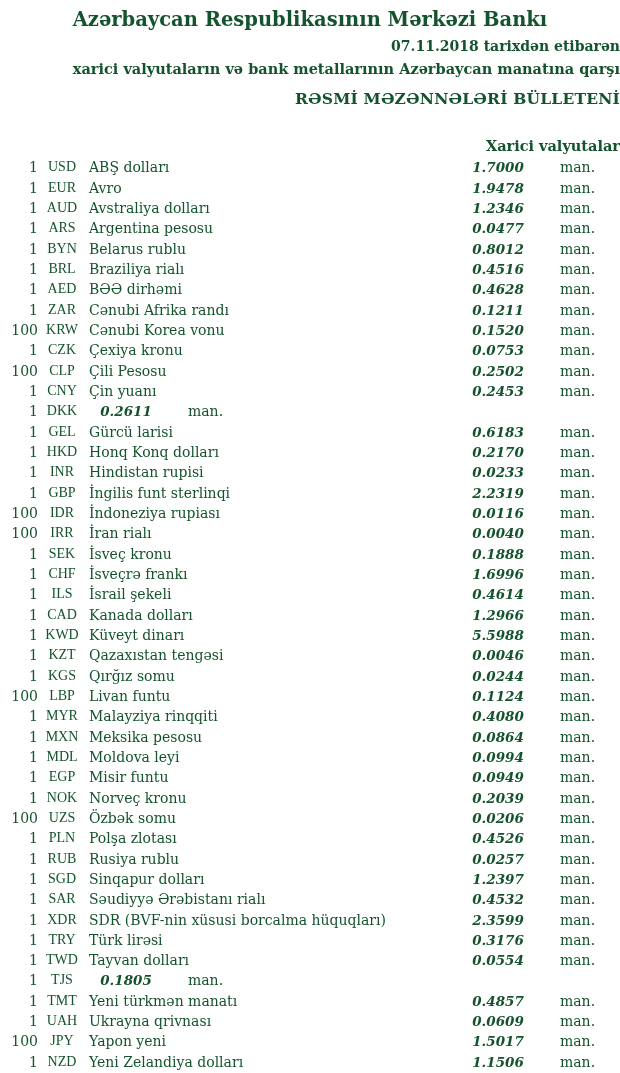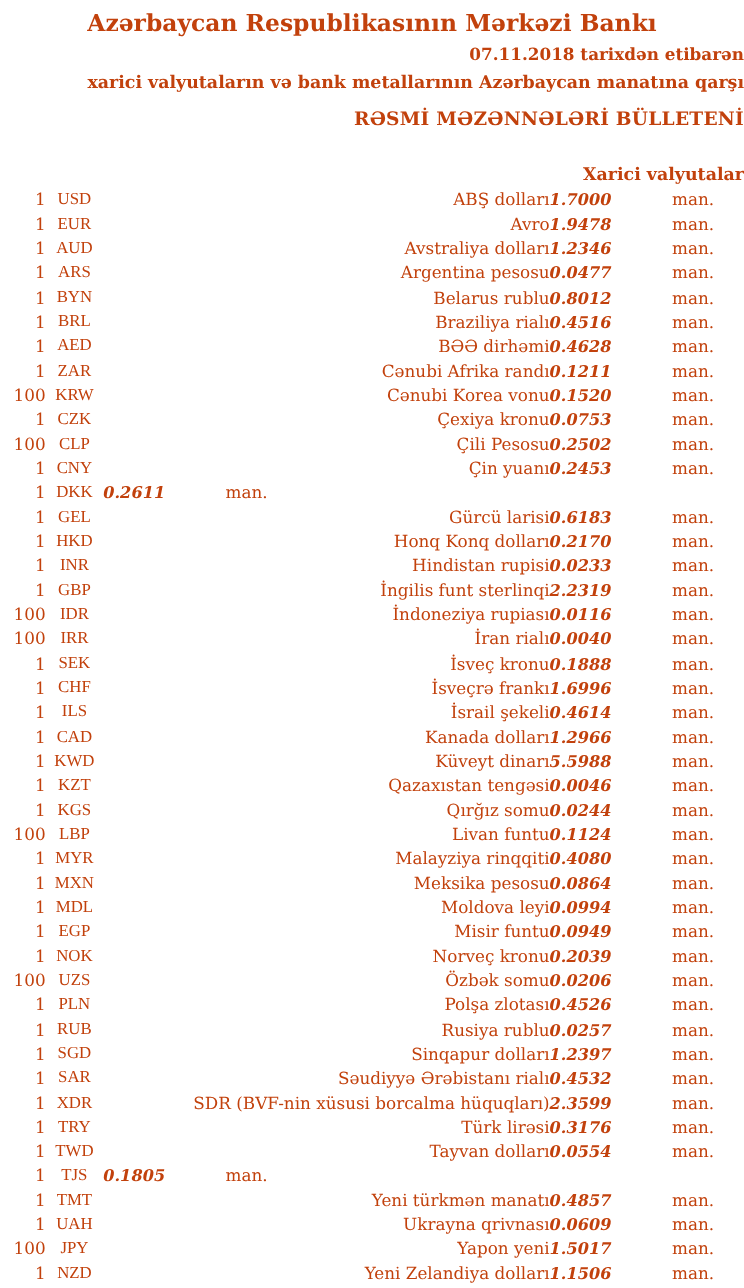--- a/index.html
+++ b/index.html
@@ -1,21 +1,21 @@
 <!DOCTYPE html>
 <html><head>
 <meta charset="utf-8">
 <style>
   html, body { margin: 0; padding: 0; background: #ffffff; }
   .page {
     position: relative;
     width: 620px;
     height: 1073px;
     background: #ffffff;
-    color: #c2410c;
+    color: #14532d;
     font-family: "DejaVu Serif", "Liberation Serif", serif;
     overflow: hidden;
     box-sizing: border-box;
   }
   .bank-title {
     margin: 0;
     padding-top: 7px;
     text-align: center;
     font-size: 19.5px;
     font-weight: bold;
@@ -31,22 +31,22 @@
     display: flex;
     height: 20.33px;
     line-height: 20.33px;
     font-size: 14px;
     padding-right: 22px;
     box-sizing: border-box;
     white-space: nowrap;
   }
   .qty  { width: 38px; text-align: right; flex: none; }
   .code { width: 48px; text-align: center; flex: none; font-family: Liberation Serif, serif; }
-  .name { flex: 1; padding-left: 3px; overflow: hidden; text-align: right; }
-  .rate { width: 80px; text-align: left; font-weight: bold; font-style: italic; font-size: 13.5px; flex: none; }
+  .name { flex: 1; padding-left: 3px; overflow: hidden; }
+  .rate { width: 80px; text-align: center; font-weight: bold; font-style: italic; font-size: 13.5px; flex: none; }
   .unit { width: 38px; margin-left: 22px; flex: none; }
 </style>
 </head>
 <body>
 
 <div class="page">
   <div class="bank-title">Azərbaycan Respublikasının Mərkəzi Bankı</div>
   <div class="hline date-line">07.11.2018 tarixdən etibarən</div>
   <div class="hline subtitle">xarici valyutaların və bank metallarının Azərbaycan manatına qarşı</div>
   <div class="hline bulletin-title">RƏSMİ MƏZƏNNƏLƏRİ BÜLLETENİ</div>

